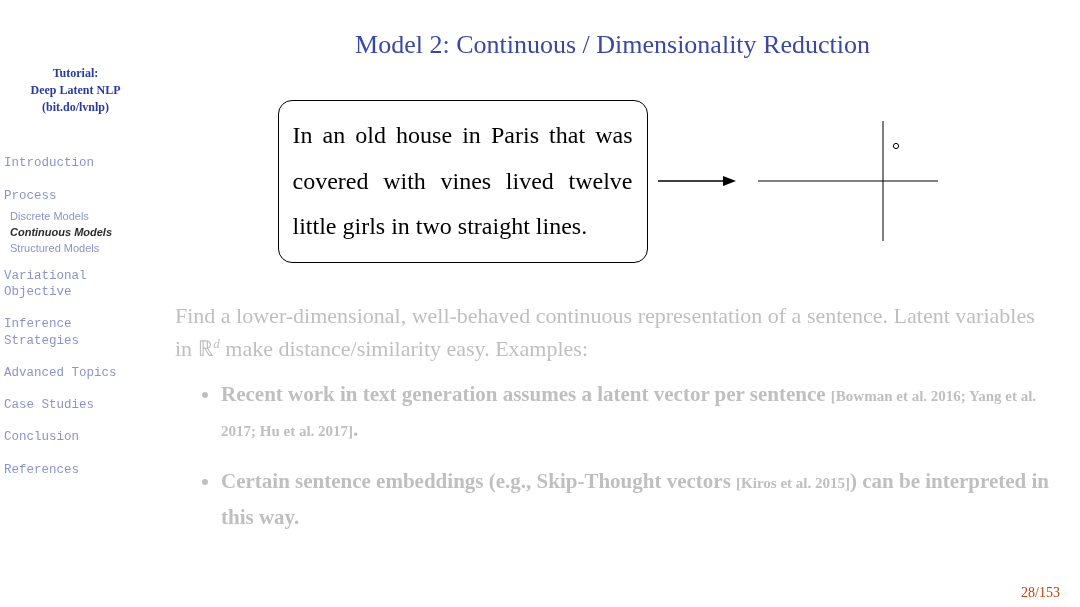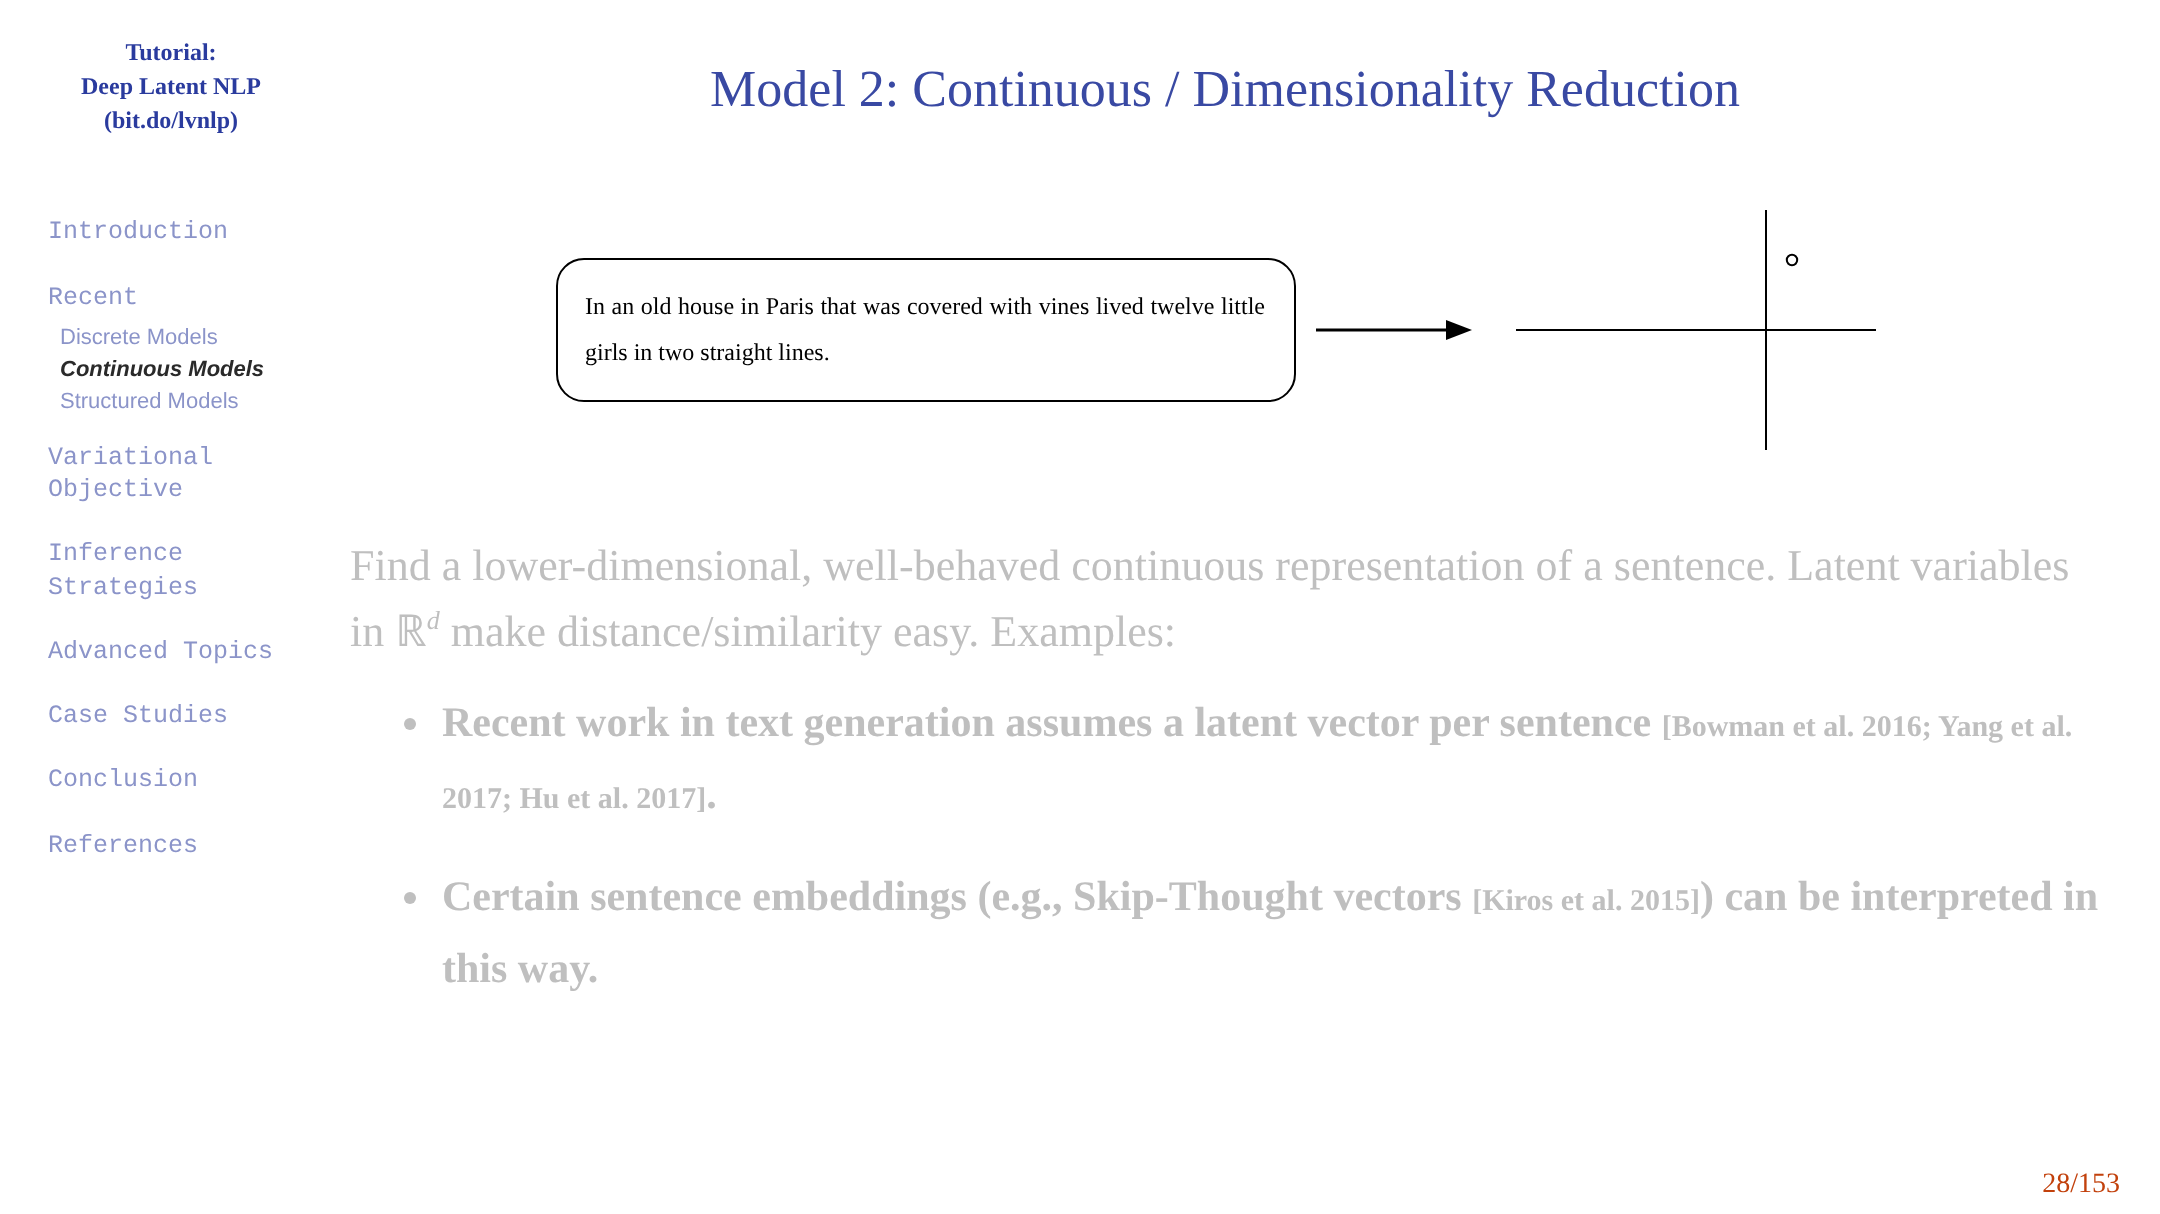--- a/index.html
+++ b/index.html
@@ -1,29 +1,29 @@
 <!DOCTYPE html>
 <html><head>
 <meta charset="utf-8">
 <style>
   * { box-sizing: border-box; margin: 0; padding: 0; }
   html, body { width: 1080px; height: 607px; overflow: hidden; font-family: Georgia, 'Times New Roman', serif; background: #fff; }
   .slide { display: flex; width: 1080px; height: 607px; }
-  .sidebar { width: 155px; padding: 18px 8px 0 24px; font-size: 12px; color: #3c4ea8; }
+  .sidebar { width: 155px; padding: 18px 8px 0 4px; font-size: 12px; color: #3c4ea8; margin-top: 47px; }
   .sidebar .tutorial-title { text-align: center; font-weight: bold; font-size: 12px; line-height: 1.4; margin-bottom: 40px; color: #2a3b9e; }
   .sidebar .nav-item { display: block; margin-bottom: 16px; font-size: 12.5px; color: #8b94c9; font-family: Liberation Mono, monospace; line-height: 1.3; }
   .sidebar .nav-sub { display: block; margin-left: 6px; margin-bottom: 4px; font-size: 11px; color: #8b94c9; font-family: Arial, Helvetica, sans-serif; }
   .sidebar .nav-sub.active { color: #2a2a2a; font-weight: bold; font-style: italic; }
   .sidebar .nav-group { margin-bottom: 14px; }
   .sidebar .nav-group .nav-item { margin-bottom: 6px; }
   .main { flex: 1; padding: 30px 30px 10px 20px; position: relative; }
   .slide-title { text-align: center; font-size: 26px; color: #3949a3; font-weight: normal; margin-bottom: 40px; }
   .section-head { font-size: 24px; color: #222; margin-bottom: 14px; }
   .diagram-row { display: flex; align-items: center; justify-content: center; margin-bottom: 36px; gap: 10px; }
-  .sentence-box { border: 1.2px solid #000; border-radius: 14px; padding: 12px 14px; font-size: 12px; line-height: 1.9; width: 370px; text-align: justify; }
+  .sentence-box { border: 1.2px solid #000; border-radius: 14px; padding: 12px 14px; font-size: 24px; line-height: 1.9; width: 370px; text-align: justify; }
   .arrow-svg { width: 80px; height: 20px; }
   .axes-svg { width: 200px; height: 130px; }
   .faded { color: #bfbfbf; }
   .body-p { font-size: 22px; line-height: 1.5; margin-bottom: 12px; }
   .bullets { list-style: disc; padding-left: 46px; font-weight: bold; }
   .bullets li { font-size: 21px; line-height: 1.7; margin-bottom: 16px; color: #bfbfbf; }
   .bullets li::marker { color: #bfbfbf; }
   .cite { font-size: 15px; }
   .page-num { position: absolute; bottom: 6px; right: 20px; font-size: 14px; color: #c2410c; font-family: Liberation Serif, serif; }
   .rd-sup { font-style: italic; font-size: 13px; vertical-align: super; }
@@ -37,21 +37,21 @@
   <div class="sidebar">
     <div class="tutorial-title">
       <div>Tutorial:</div>
       <div>Deep Latent NLP</div>
       <div>(bit.do/lvnlp)</div>
     </div>
 
     <a class="nav-item">Introduction</a>
 
     <div class="nav-group">
-      <a class="nav-item">Recent</a>
+      <a class="nav-item">Process</a>
       <a class="nav-sub">Discrete Models</a>
       <a class="nav-sub active">Continuous Models</a>
       <a class="nav-sub">Structured Models</a>
     </div>
 
     <a class="nav-item">Variational Objective</a>
     <a class="nav-item">Inference Strategies</a>
     <a class="nav-item">Advanced Topics</a>
     <a class="nav-item">Case Studies</a>
     <a class="nav-item">Conclusion</a>

